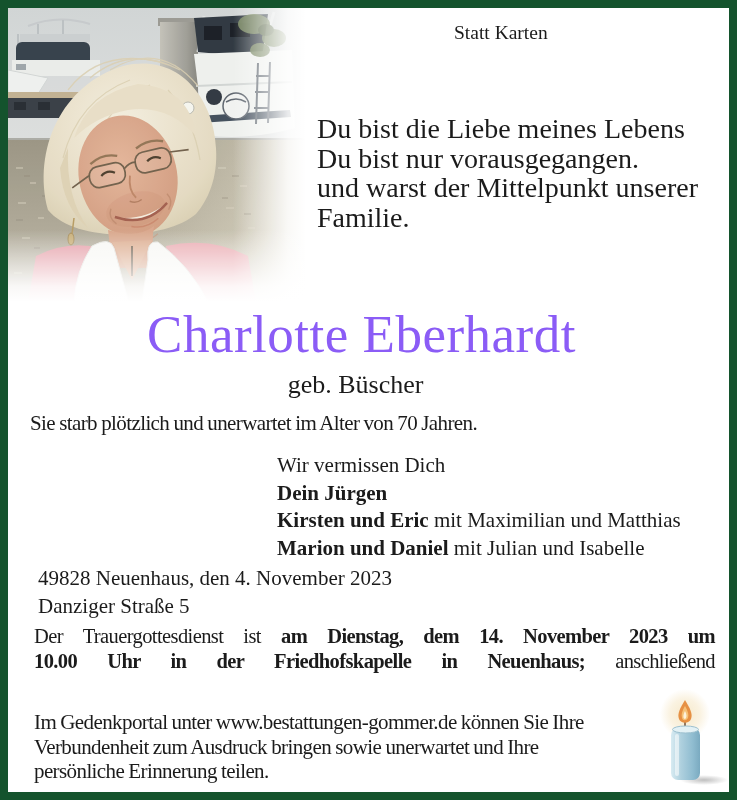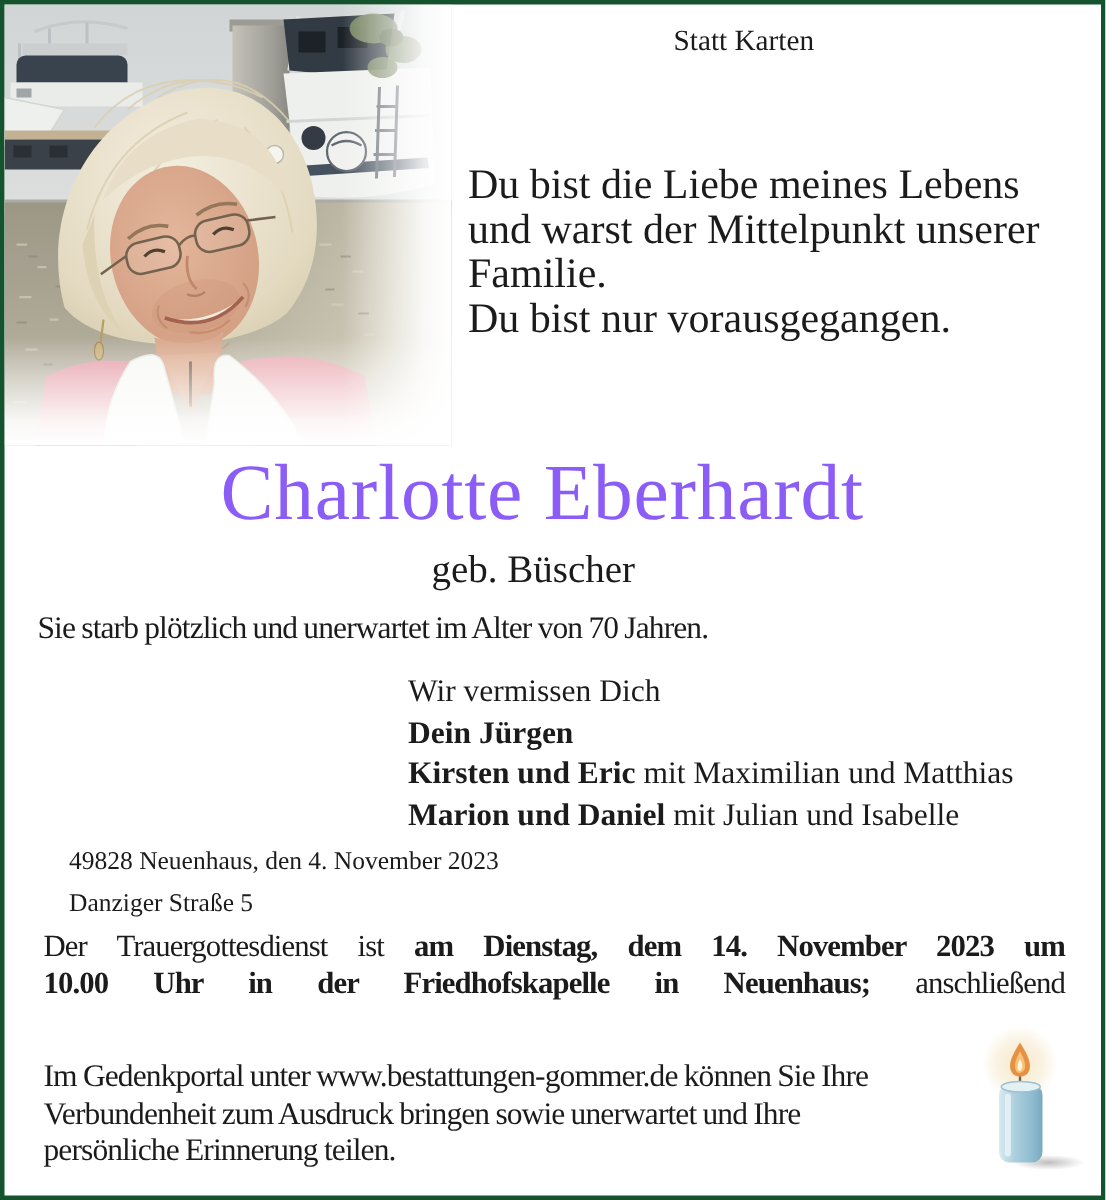--- a/index.html
+++ b/index.html
@@ -1,31 +1,31 @@
 <!DOCTYPE html>
 <html><head>
 <meta charset="utf-8">
 <style>
   html,body { margin:0; padding:0; background:#ffffff; }
   .page {
     position:relative; width:737px; height:800px; box-sizing:border-box;
-    border:3px solid #14532d; background:#ffffff; overflow:hidden;
+    border:8px solid #14532d; background:#ffffff; overflow:hidden;
     font-family:"Liberation Serif", serif; color:#1b1b1b;
   }
   .abs { position:absolute; }
   .narrow { letter-spacing:-0.6px; word-spacing:-0.5px; }
   .b { font-weight:bold;text-align:center; }
   #statt-karten { left:446px; top:14px; font-size:19.5px; }
   #photo-wrap { left:0; top:0; width:298px; height:294px; }
   #poem { left:309px; top:106px; font-size:28px; line-height:29.5px; }
   #name { left:0; right:14px; top:296px; text-align:center; font-size:53px; letter-spacing:0.5px; color:#8b5cf6; }
   #maiden { left:0; right:26px; top:362px; text-align:center; font-size:26px; }
   #death-line { left:22px; top:403px; font-size:21px; }
   #family { left:269px; top:444px; font-size:21px; line-height:27.5px; }
-  #place-date { left:43px; top:557px; font-size:17px; line-height:27.5px; }
+  #place-date { left:30px; top:557px; font-size:21px; line-height:27.5px; }
   #service { left:26px; top:616px; width:681px; font-size:20.5px; line-height:25.4px; }
   .jline { text-align:justify; text-align-last:justify; }
   #memorial { left:26px; top:702px; font-size:21px; line-height:24.6px; }
   #candle-wrap { left:648px; top:680px; width:86px; height:104px; }
 </style>
 </head>
 <body>
 
 <div class="page">
 
@@ -181,22 +181,22 @@
       <rect x="225" y="0" width="73" height="294" fill="url(#pgFadeR)"></rect>
       <rect x="0" y="222" width="298" height="72" fill="url(#pgFadeB)"></rect>
       <rect x="0" y="0" width="298" height="294" fill="#ffffff" opacity="0.05"></rect>
     </svg>
   </div>
 
   <div class="abs" id="statt-karten">Statt Karten</div>
 
   <div class="abs" id="poem">
     <div>Du bist die Liebe meines Lebens</div>
+    <div>Du bist nur vorausgegangen.</div>
     <div>und warst der Mittelpunkt unserer Familie.</div>
-    <div>Du bist nur vorausgegangen.</div>
   </div>
 
   <div class="abs" id="name">Charlotte Eberhardt</div>
   <div class="abs" id="maiden">geb. Büscher</div>
 
   <div class="abs narrow" id="death-line">Sie starb plötzlich und unerwartet im Alter von 70 Jahren.</div>
 
   <div class="abs" id="family">
     <div>Wir vermissen Dich</div>
     <div><span class="b">Dein Jürgen</span></div>

